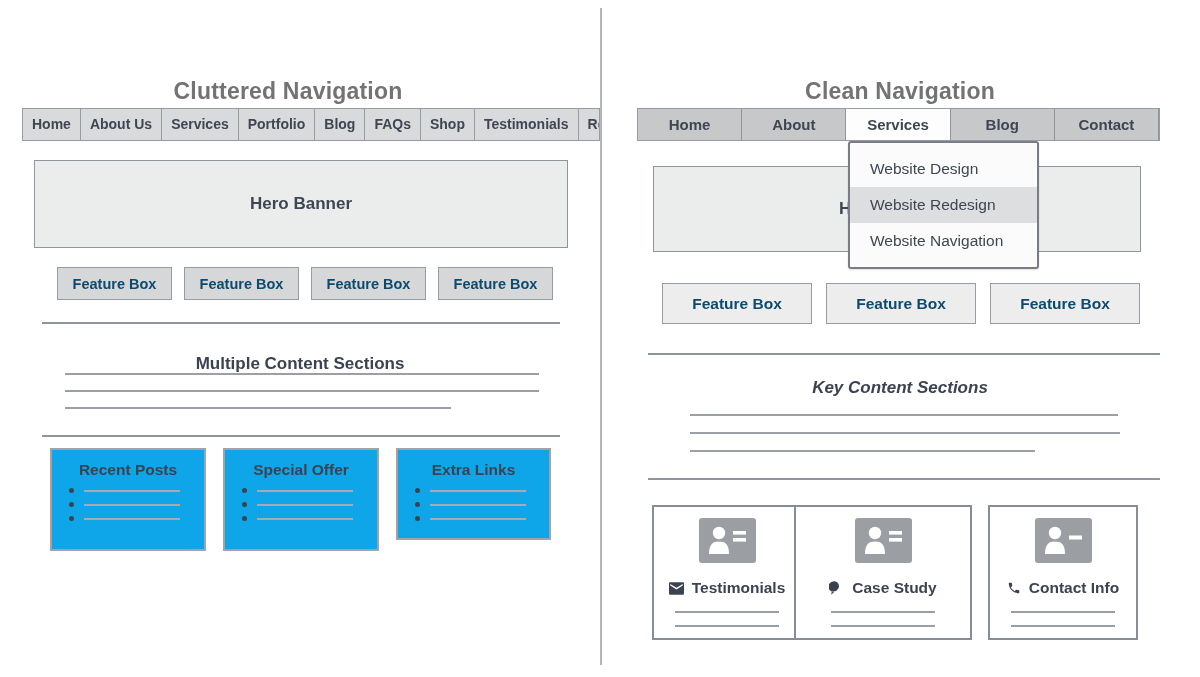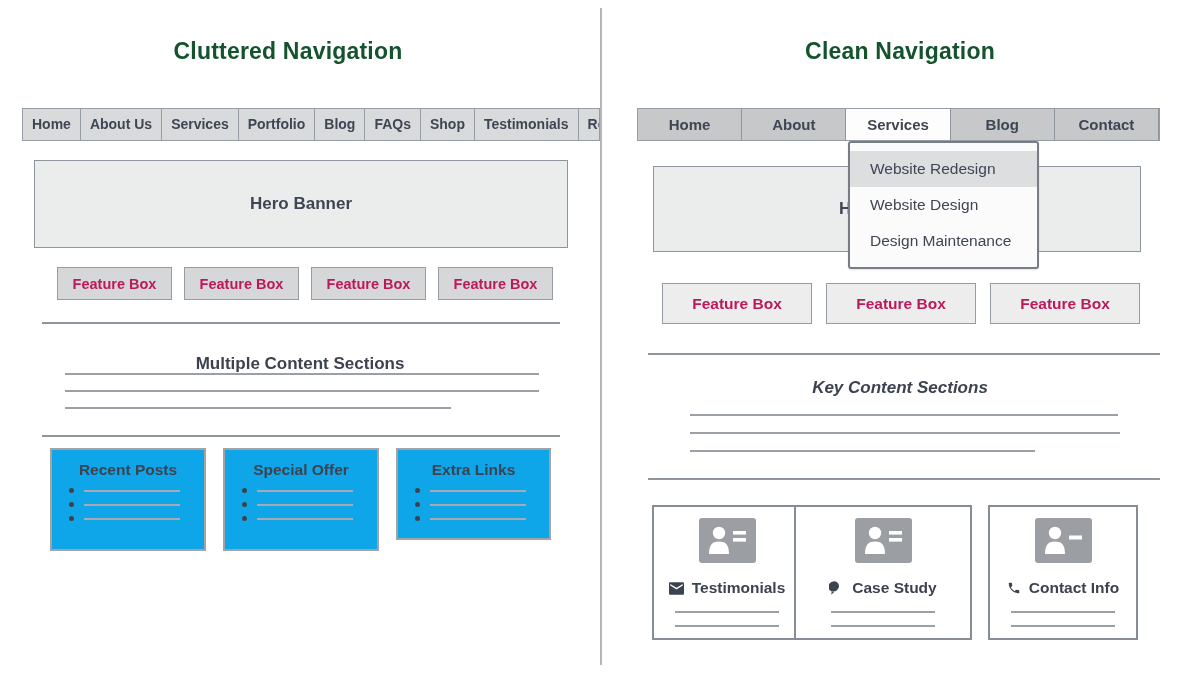--- a/index.html
+++ b/index.html
@@ -1,41 +1,41 @@
 <!DOCTYPE html>
 <html><head>
 <meta charset="utf-8">
 <style>
   * { box-sizing: border-box; margin: 0; padding: 0; }
   html,body { background:#fff; }
   body { font-family: "Liberation Sans", "DejaVu Sans", sans-serif; color:#3c4350; }
   #canvas { position:relative; width:1200px; height:677px; background:#fff; overflow:hidden; }
   .abs { position:absolute; }
 
-  .big-title { font-size:23px; font-weight:700; color:#14532d; text-align:center; letter-spacing:.2px; }
+  .big-title { font-size:23px; font-weight:700; color:#737373; text-align:center; letter-spacing:.2px;margin-top:40px; }
 
   
   .navbar { display:flex; background:#d9dadb; border:1px solid #969ca4; overflow:hidden; z-index:2; }
   .navbar .cell { white-space:nowrap; font-size:14px; font-weight:700; color:#3f4document65a;
                   color:#3f4653; line-height:31px; padding:0 9px; border-right:1px solid #969ca4; cursor:default; }
   .navbar--right { background:#c6c8ca; }
   .navbar--right .cell { flex:1 1 0; text-align:center; font-size:15px; padding:0; border-right:1px solid #8f959d; }
   .navbar--right .cell.active { background:#fdfdfd; }
 
   
   .dropdown { background:#fbfbfb; border:2px solid #787d85; border-radius:3px; z-index:5;
               padding:8px 0; box-shadow:0 1px 2px rgba(0,0,0,.12); }
   .dropdown .item { height:36px; line-height:36px; padding-left:20px; font-size:15.5px; color:#3f4653; }
   .dropdown .item.hl { background:#dcdee0; }
 
   
   .hero { background:#ebecec; border:1px solid #8f959d; display:flex; align-items:center; justify-content:center;
           font-size:17px; font-weight:700; color:#3f4653; z-index:1; }
   .feature { border:1px solid #969ca4; display:flex; align-items:center; justify-content:center;
-             font-size:14.5px; font-weight:700; color:#be185d; }
+             font-size:14.5px; font-weight:700; color:#0c4a6e; }
   .feature--left { background:#d6d7d8; }
   .feature--right { background:#ededee; font-size:15.5px; }
 
   .rule { background:#8f959d; height:2px; }
   .section-heading { font-size:17px; font-weight:700; text-align:center; color:#3c4350; }
   .ph-line { background:#9ba0a7; height:2px; }
 
   
   .widget { background:#0ea5e9; border:2px solid #a3a3a3; }
   .widget .w-title { text-align:center; font-size:15.5px; font-weight:700; margin-top:11px; color:#3c4350; }
@@ -154,23 +154,23 @@
 
     <div class="abs navbar navbar--right" style="left:637px; top:108px; width:523px; height:33px;">
       <div class="cell">Home</div>
       <div class="cell">About</div>
       <div class="cell active">Services</div>
       <div class="cell">Blog</div>
       <div class="cell">Contact</div>
     </div>
 
     <div class="abs dropdown" style="left:848px; top:141px; width:191px;">
+      <div class="item">Website Design</div>
       <div class="item hl">Website Redesign</div>
-      <div class="item">Website Design</div>
-      <div class="item">Design Maintenance</div>
+      <div class="item">Website Navigation</div>
     </div>
 
     <div class="abs hero" style="left:653px; top:166px; width:488px; height:86px;">
       <span style="position:relative; left:-7px;">Hero Banner</span>
     </div>
 
     <div class="abs" style="left:662px; top:283px; display:flex; gap:14px;">
       <div class="feature feature--right" style="width:150px; height:41px;">Feature Box</div>
       <div class="feature feature--right" style="width:150px; height:41px;">Feature Box</div>
       <div class="feature feature--right" style="width:150px; height:41px;">Feature Box</div>

